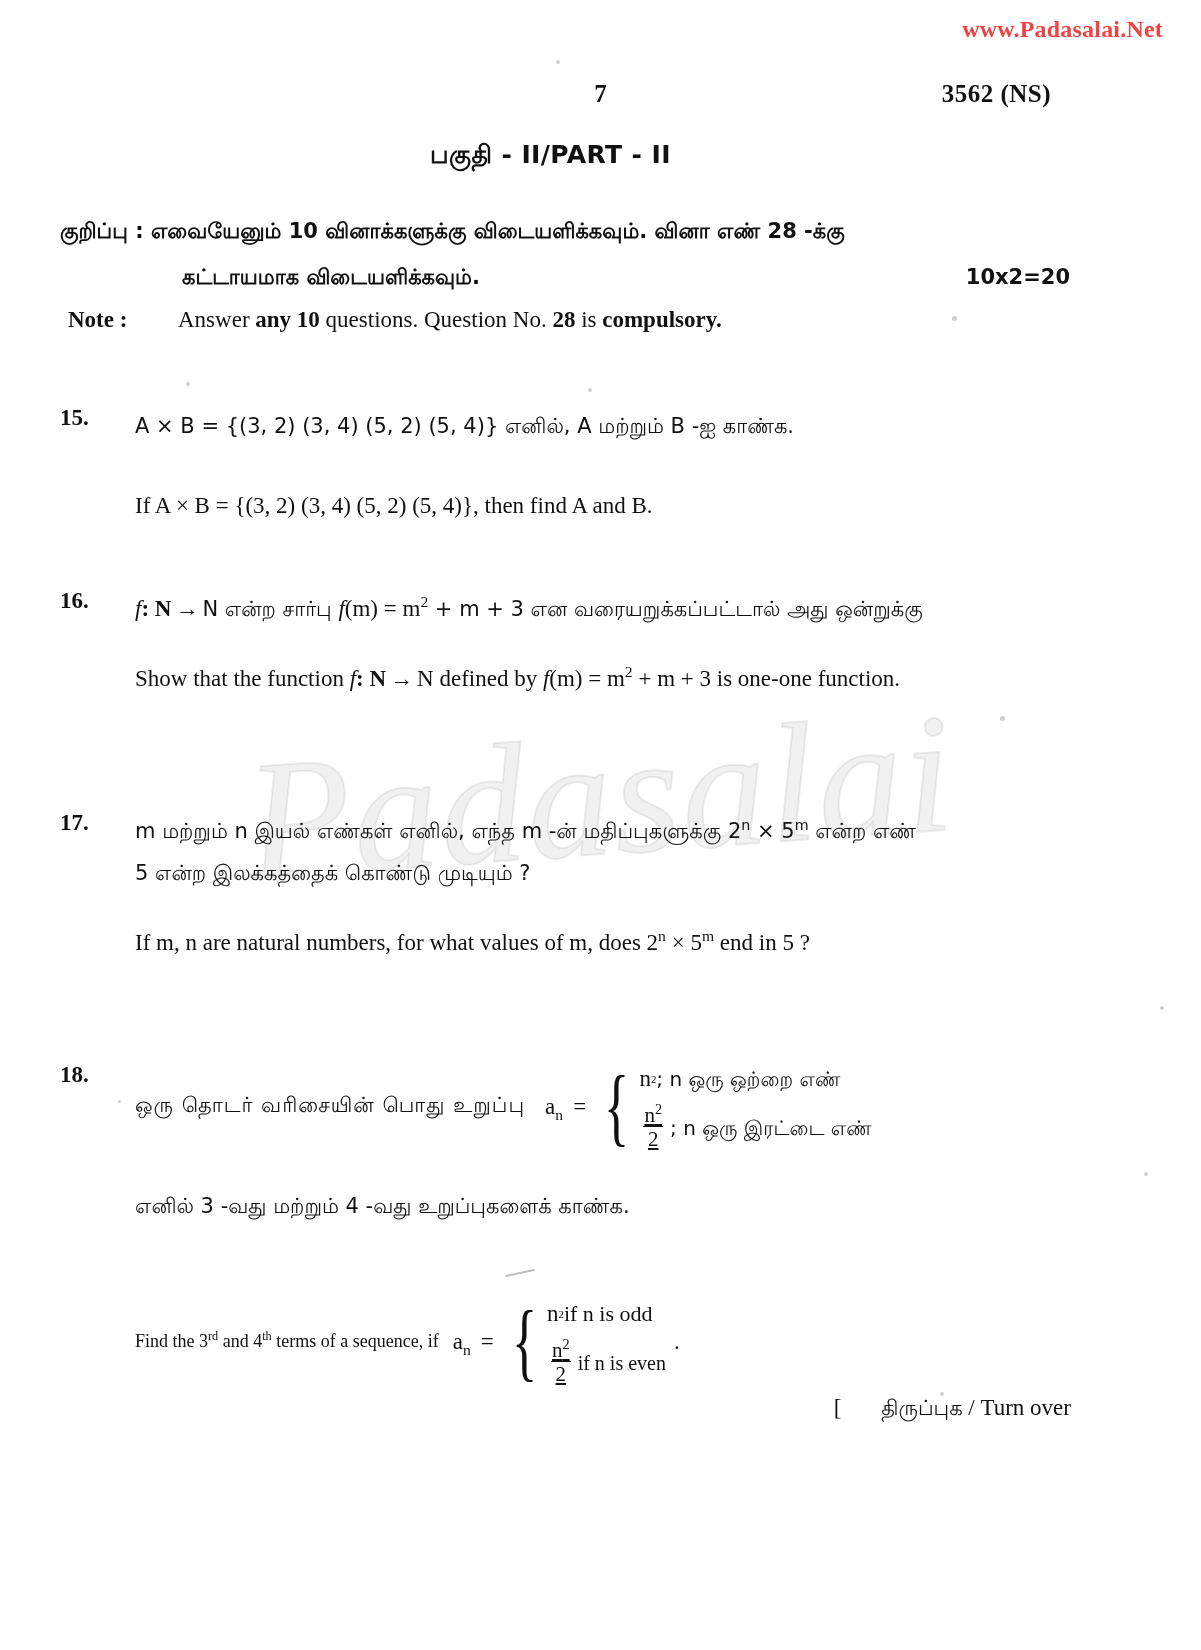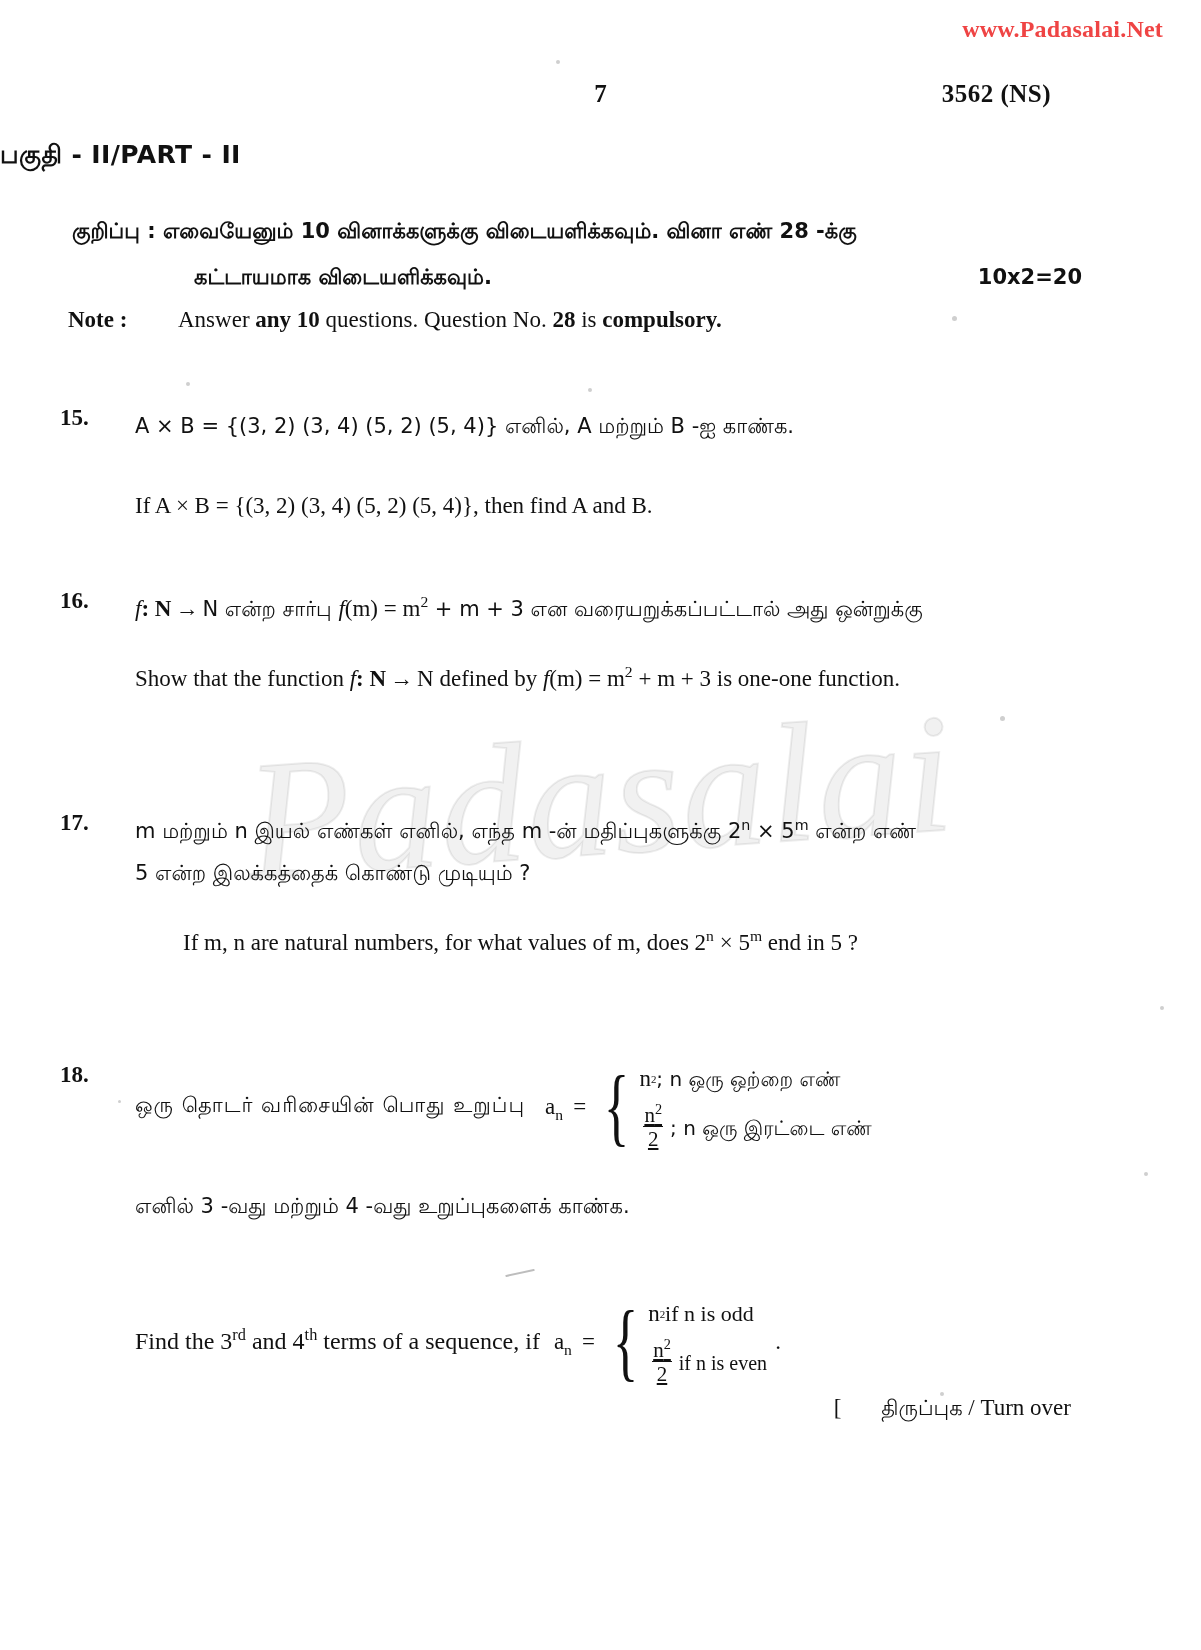--- a/index.html
+++ b/index.html
@@ -63,37 +63,36 @@
     position:absolute;
     right:150px; top:80px;
     font-size:25px;
     font-weight:bold;
     letter-spacing:.5px;
   }
   .part-title{
     position:absolute;
     left:0; top:140px;
     width:1101px;
-    text-align:left;
+    text-align:center;
     font-size:25px;
     font-weight:bold;
     letter-spacing:.4px;
   }
   .tamil{font-family:"DejaVu Sans", sans-serif;}
 
   
   .note-ta{
     position:absolute;
     left:60px; top:208px;
     width:1010px;
     font-family:"DejaVu Sans", sans-serif;
     font-size:21px;
     line-height:46px;
     font-weight:600;
-    margin-left:12px;
   }
   .note-ta .lbl{display:inline-block;}
   .note-ta .l2{display:block;padding-left:122px;position:relative;}
   .marks{
     position:absolute;
     right:0; top:0;
     font-family:"DejaVu Sans", sans-serif;
     font-weight:700;
     font-size:21px;
   }
@@ -229,21 +228,21 @@
         <div class="ln"><span class="mi">f</span><span class="mr b">: N</span><span class="arrow">→</span><span class="ta" style="font-family:'DejaVu Sans',sans-serif;font-size:21px;">N என்ற சார்பு </span><span class="mi">f</span><span class="mr">(m) = m</span><sup>2</sup><span class="ta" style="font-family:'DejaVu Sans',sans-serif;font-size:21px;"> + m + 3 என வரையறுக்கப்பட்டால் அது ஒன்றுக்கு</span></div>
         <div class="ln" style="margin-top:28px;"><span>Show that the function </span><span class="mi">f</span><span class="mr b">: N</span><span class="arrow">→</span><span class="b" style="font-weight:normal;">N defined by </span><span class="mi">f</span><span>(m) = m</span><sup>2</sup><span> + m + 3 is one-one function.</span></div>
       </div>
     </div>
 
     <div class="q" style="left:60px;top:810px;width:1080px;">
       <div class="qnum">17.</div>
       <div class="qbody">
         <div class="ln ta"><span>m மற்றும் n இயல் எண்கள் எனில், எந்த m -ன் மதிப்புகளுக்கு 2</span><sup>n</sup><span> × 5</span><sup>m</sup><span> என்ற எண்</span></div>
         <div class="ln ta">5 என்ற இலக்கத்தைக் கொண்டு முடியும் ?</div>
-        <div class="ln" style="margin-top:28px;margin-left:48px;"><span>If m, n are natural numbers, for what values of m, does 2</span><sup>n</sup><span> × 5</span><sup>m</sup><span> end in 5 ?</span></div>
+        <div class="ln" style="margin-top:28px;"><span>If m, n are natural numbers, for what values of m, does 2</span><sup>n</sup><span> × 5</span><sup>m</sup><span> end in 5 ?</span></div>
       </div>
     </div>
 
     <div class="q" style="left:60px;top:1062px;width:1090px;">
       <div class="qnum">18.</div>
       <div class="qbody">
 
         <div style="display:flex;align-items:center;">
           <span class="ta" style="font-family:'DejaVu Sans',sans-serif;font-size:21px;letter-spacing:1px;">ஒரு  தொடர்  வரிசையின்  பொது  உறுப்பு</span>
           <span class="mr" style="font-size:23px;margin-left:20px;"><span>a</span><sub>n</sub></span>
@@ -263,21 +262,21 @@
                 </span>
                 <span class="ta" style="font-family:'DejaVu Sans',sans-serif;font-size:20px;">; n ஒரு இரட்டை எண்</span>
               </span>
             </span>
           </span>
         </div>
 
         <div class="ln ta" style="margin-top:34px;">எனில் 3 -வது மற்றும் 4 -வது உறுப்புகளைக் காண்க.</div>
 
         <div style="display:flex;align-items:center;margin-top:70px;">
-          <span class="mr" style="font-size:24px;"><span>Find the 3</span><sup>rd</sup><span> and 4</span><sup>th</sup><span> terms of a sequence, if</span></span>
+          <span class="mr" style="font-size:18px;"><span>Find the 3</span><sup>rd</sup><span> and 4</span><sup>th</sup><span> terms of a sequence, if</span></span>
           <span class="mr" style="font-size:23px;margin-left:14px;"><span>a</span><sub>n</sub></span>
           <span class="mr" style="font-size:23px;margin:0 10px;">=</span>
           <span class="piece">
             <span class="brace">{</span>
             <span class="cases">
               <span class="case-row top">
                 <span class="mr" style="font-size:23px;">n</span>
                   <sup>2</sup>
                 <span class="mr" style="font-size:22px;"> if n is odd</span>
               </span>

